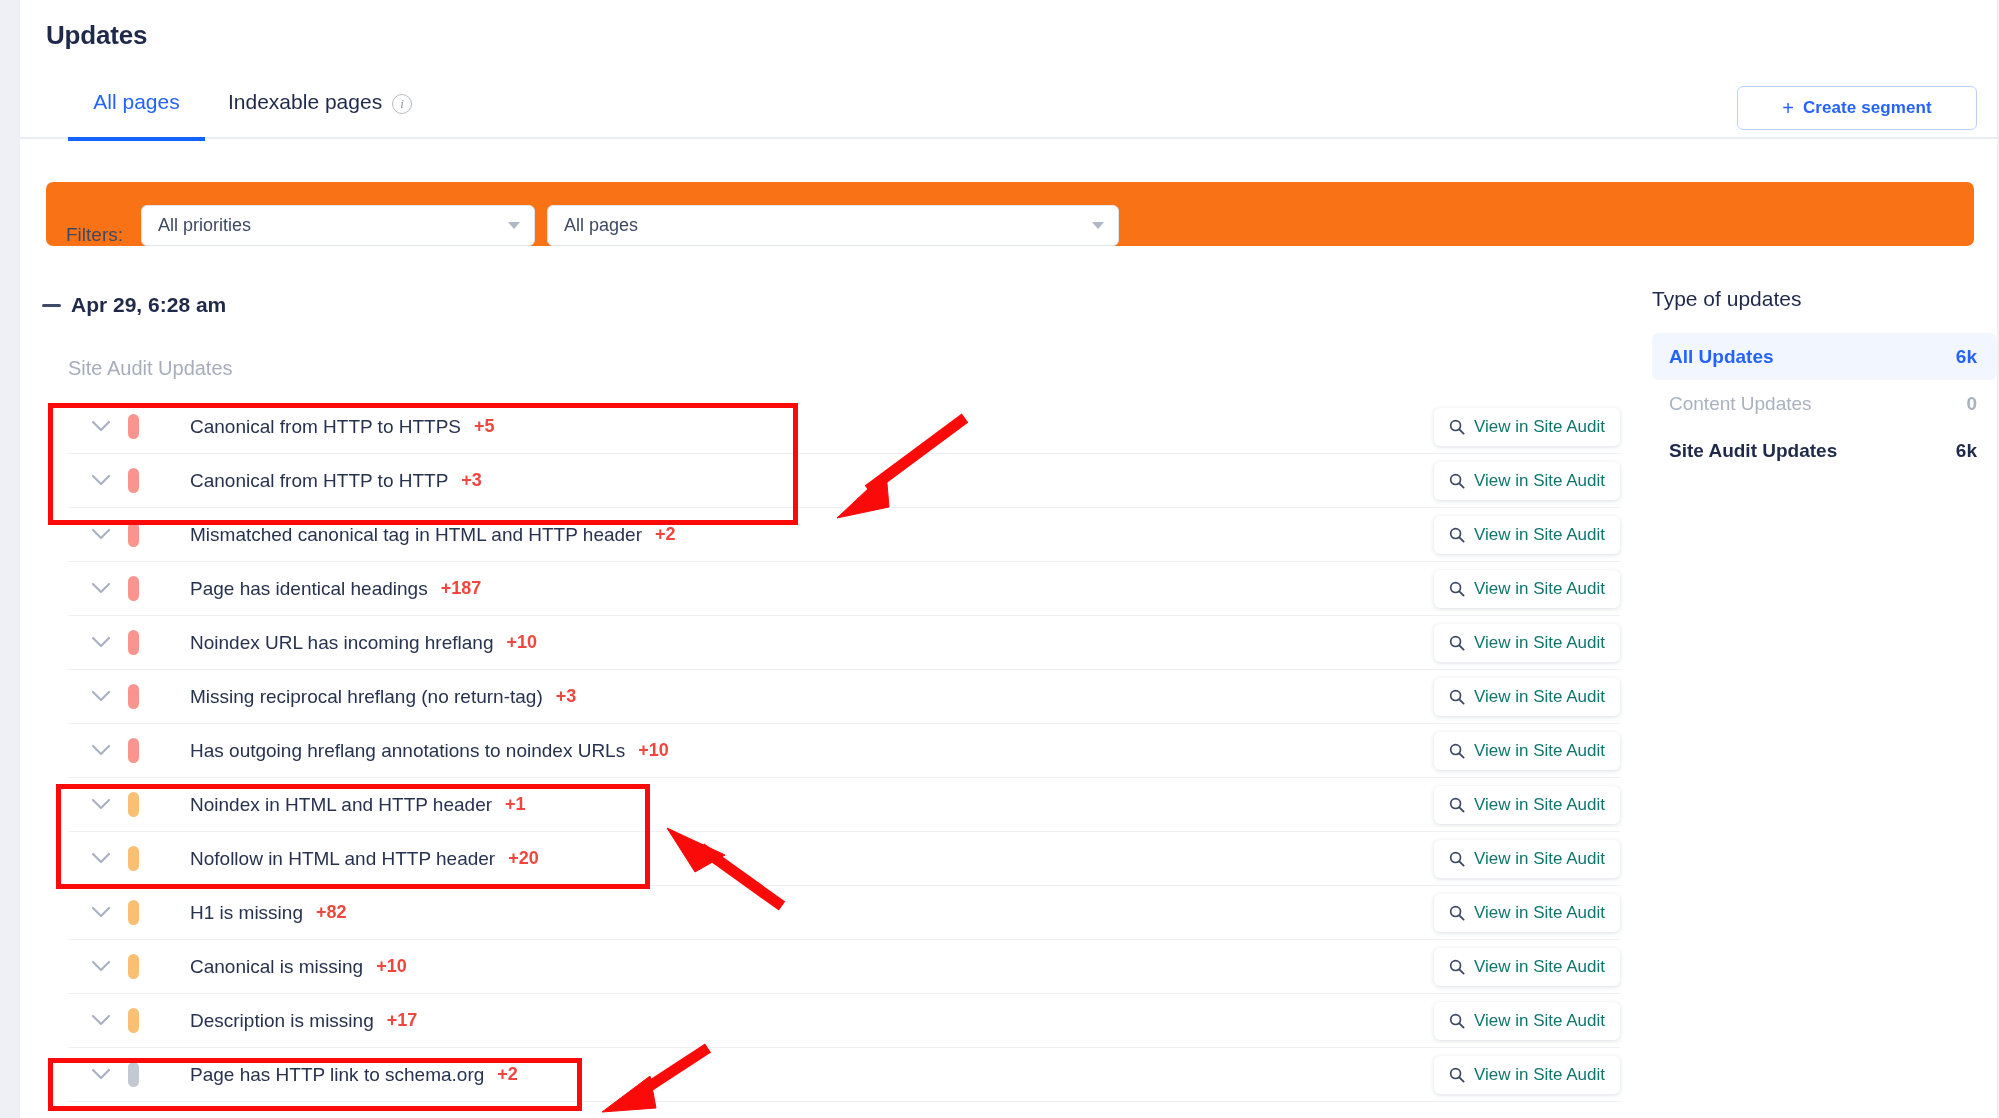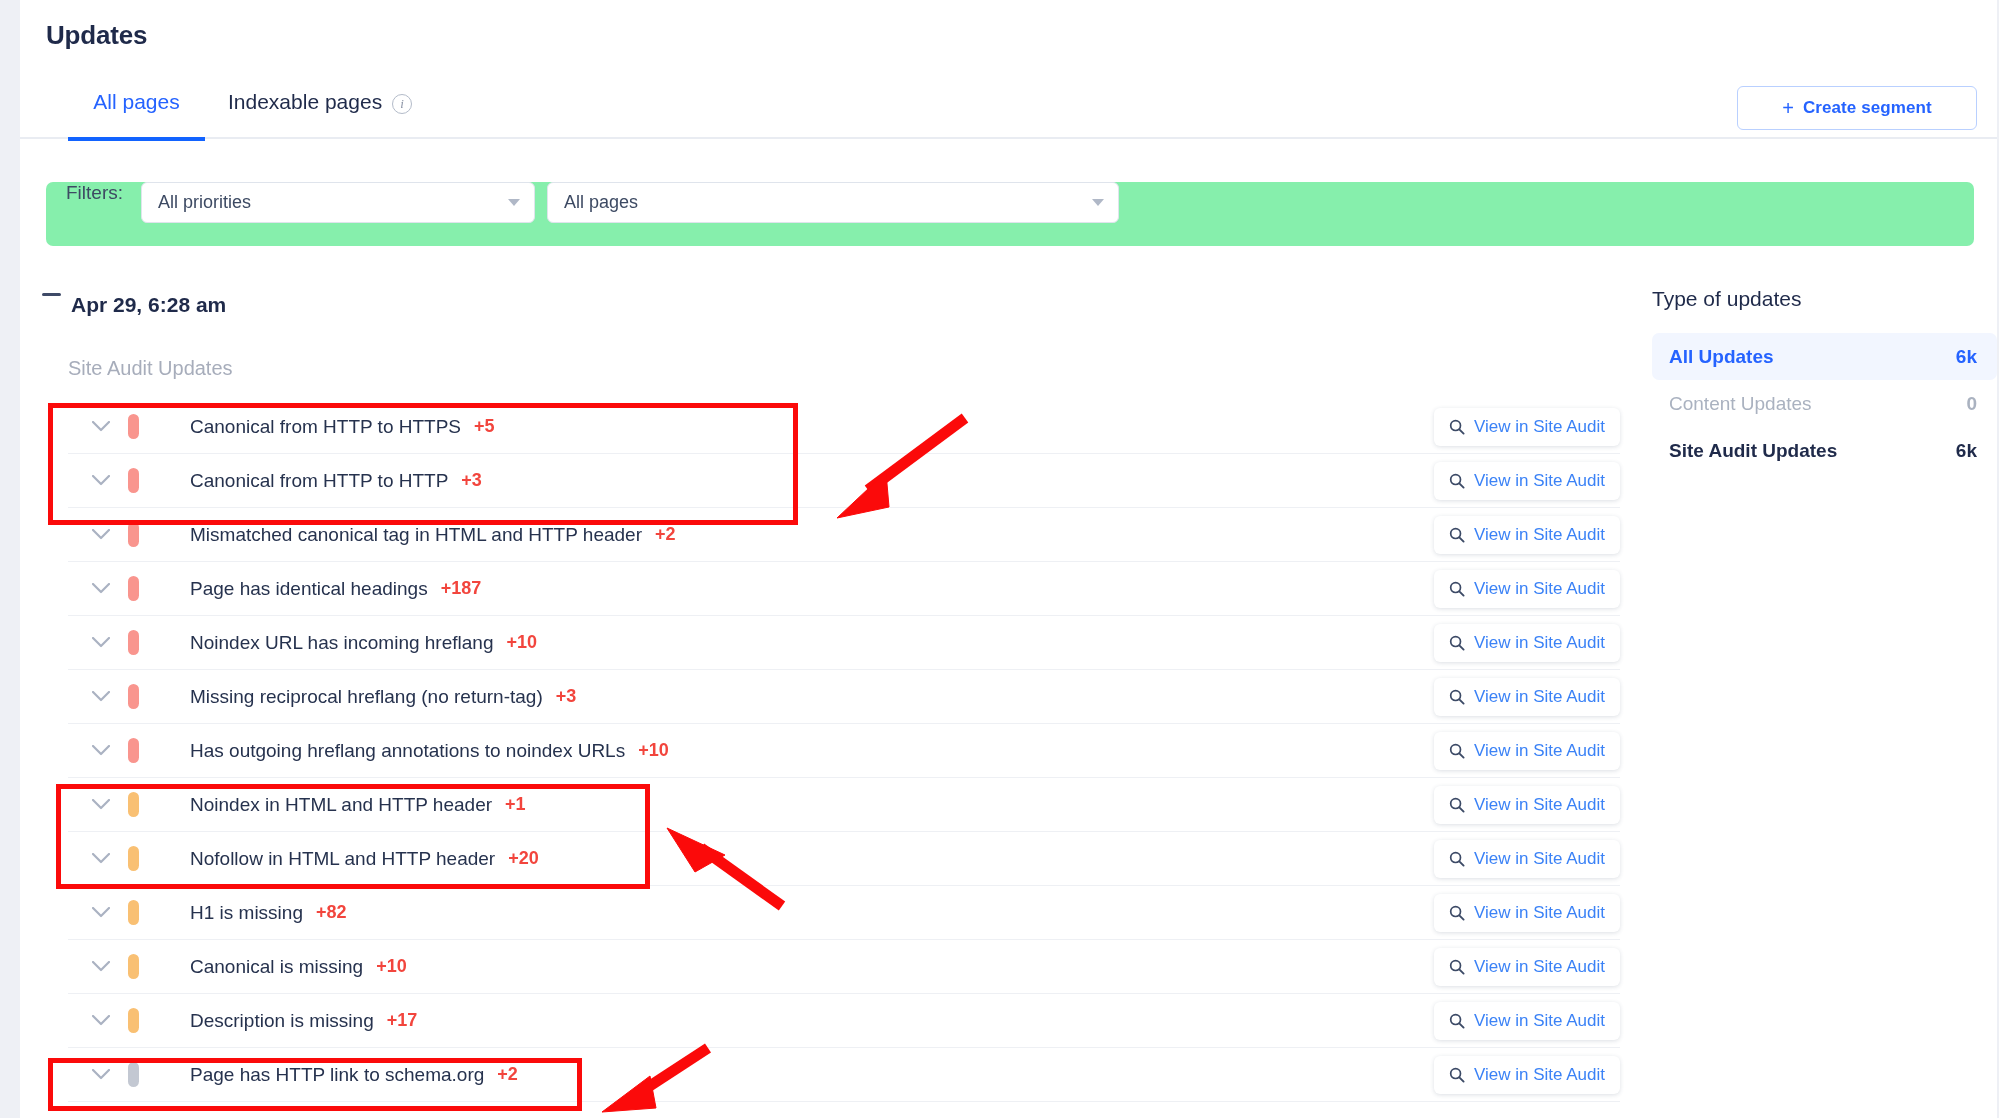--- a/index.html
+++ b/index.html
@@ -93,24 +93,24 @@
     cursor: pointer;
     letter-spacing: 0.1px;
   }
   .create-segment .plus { font-size: 20px; font-weight: normal; }
 
   
   .filters-bar {
     position: absolute;
     left: 26px; top: 182px;
     width: 1928px; height: 64px;
-    background: #86efac;
+    background: #f97316;
     border-radius: 7px;
     display: flex;
-    align-items: flex-start;
+    align-items: flex-end;
     padding-left: 20px;
     gap: 12px;
   }
   .filters-label {
     font-size: 19px;
     color: #3d4a63;
     margin-right: 6px;
   }
   .filter-select {
     height: 41px;
@@ -135,20 +135,21 @@
   #filter-categories { width: 318px; }
   #filter-priorities { width: 394px; }
   #filter-events    { width: 398px; }
   #filter-pages     { width: 572px; }
 
   
   .date-row {
     position: absolute;
     left: 22px; top: 293px;
     display: flex;
+    align-items: center;
     gap: 10px;
   }
   .collapse-dash {
     width: 19px; height: 3px;
     background: #3e4a67;
     border-radius: 2px;
     cursor: pointer;
   }
   .date-label {
     font-size: 21px;
@@ -212,21 +213,21 @@
     right: 0px;
     width: 186px; height: 38px;
     background: #ffffff;
     border-radius: 6px;
     box-shadow: 0 1px 4px rgba(40,55,90,0.16);
     display: flex;
     align-items: center;
     justify-content: center;
     gap: 9px;
     font-size: 17px;
-    color: #3b82f6;
+    color: #0f766e;
     cursor: pointer;
     white-space: nowrap;
   }
   .view-btn svg { display: block; }
 
   
   .right-panel {
     position: absolute;
     left: 1632px; top: 287px;
     width: 345px;

